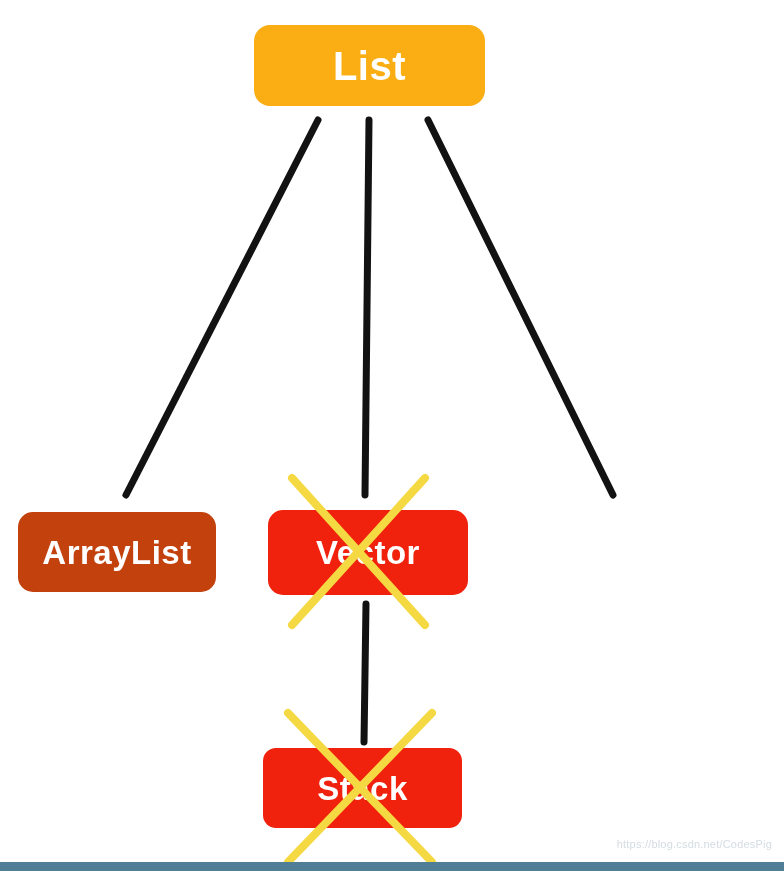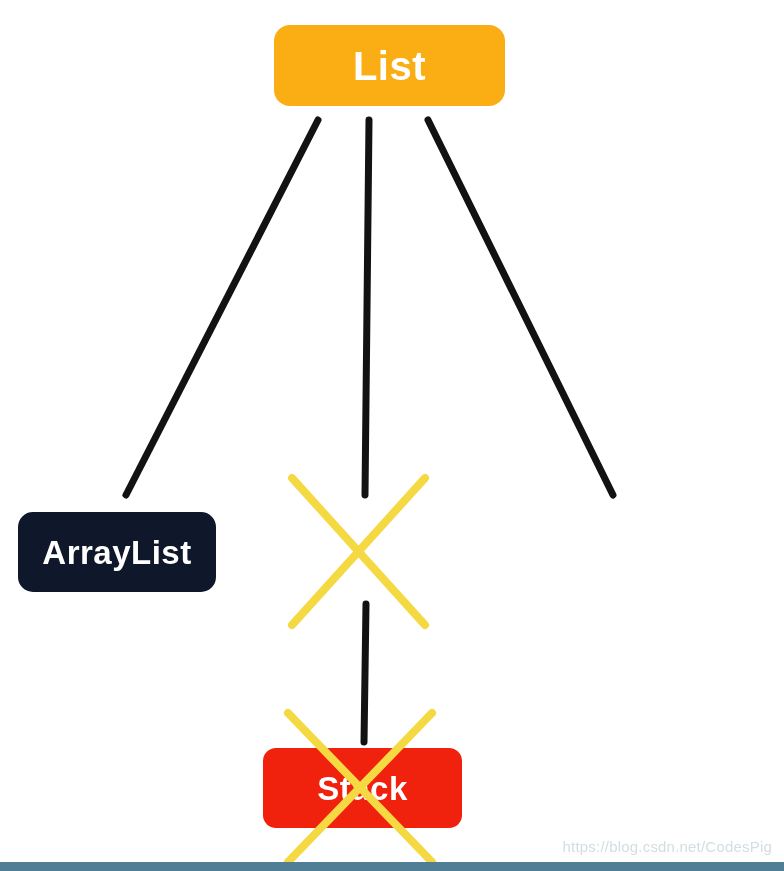--- a/index.html
+++ b/index.html
@@ -53,29 +53,28 @@
     white-space: nowrap;
   }
   #node-list {
     left: 254px;
     top: 25px;
     width: 231px;
     height: 81px;
     background: #fbae13;
     border-radius: 16px;
     font-size: 40px;
-    margin-left: 20px;
   }
   #node-list .node-label { font-size: 40px; }
   #node-arraylist {
     left: 18px;
     top: 512px;
     width: 198px;
     height: 80px;
-    background: #0f172a;
+    background: #c2410c;
     border-radius: 15px;
   }
   #node-arraylist .node-label { font-size: 33px; }
   #node-vector {
     left: 268px;
     top: 510px;
     width: 200px;
     height: 85px;
     background: #f0210d;
     border-radius: 15px;
@@ -97,21 +96,21 @@
     height: 80px;
     background: #f0210d;
     border-radius: 13px;
   }
   #node-stack .node-label { font-size: 33px; }
 
   #watermark {
     position: absolute;
     right: 12px;
     top: 838px;
-    font-size: 15px;
+    font-size: 11px;
     color: #d3dde2;
     letter-spacing: 0.2px;
     white-space: nowrap;
     user-select: none;
   }
   #bottom-bar {
     position: absolute;
     left: 0;
     bottom: 0;
     width: 784px;
@@ -136,20 +135,23 @@
   </svg>
 
   <div class="node" id="node-list">
     <span class="node-label">List</span>
   </div>
 
   <div class="node" id="node-arraylist">
     <span class="node-label">ArrayList</span>
   </div>
 
+  <div class="node" id="node-vector">
+    <span class="node-label">Vector</span>
+  </div>
 
 
   <div class="node" id="node-stack">
     <span class="node-label">Stack</span>
   </div>
 
   <svg id="cross-layer" viewBox="0 0 784 871" width="784" height="871">
     <g>
       <line x1="292" y1="478" x2="425" y2="625" stroke="#f5d942" stroke-width="8" stroke-linecap="round"></line>
       <line x1="425" y1="478" x2="292" y2="625" stroke="#f5d942" stroke-width="8" stroke-linecap="round"></line>

